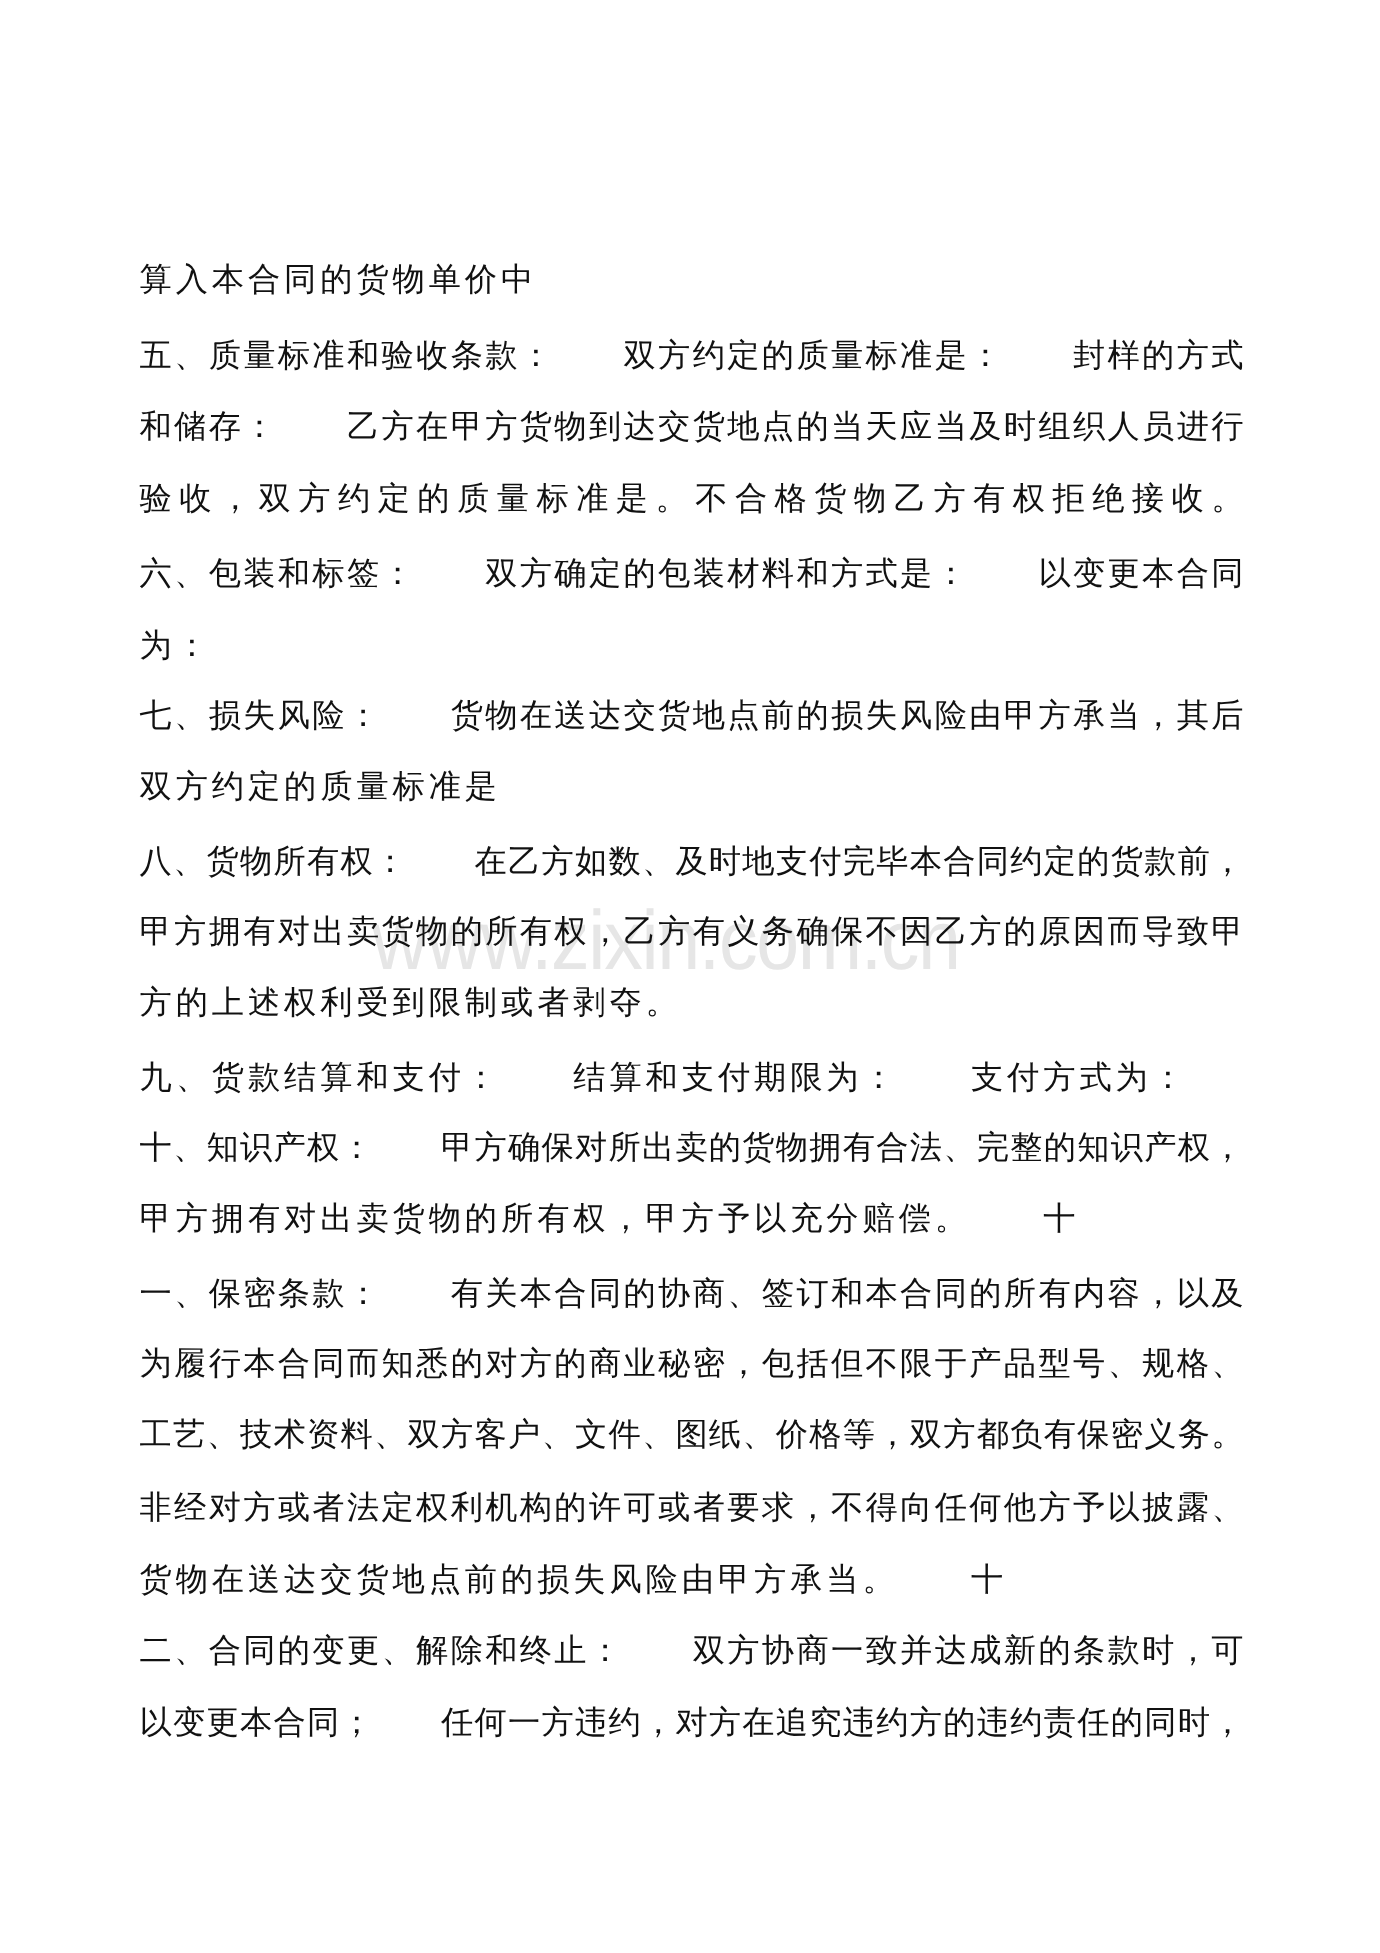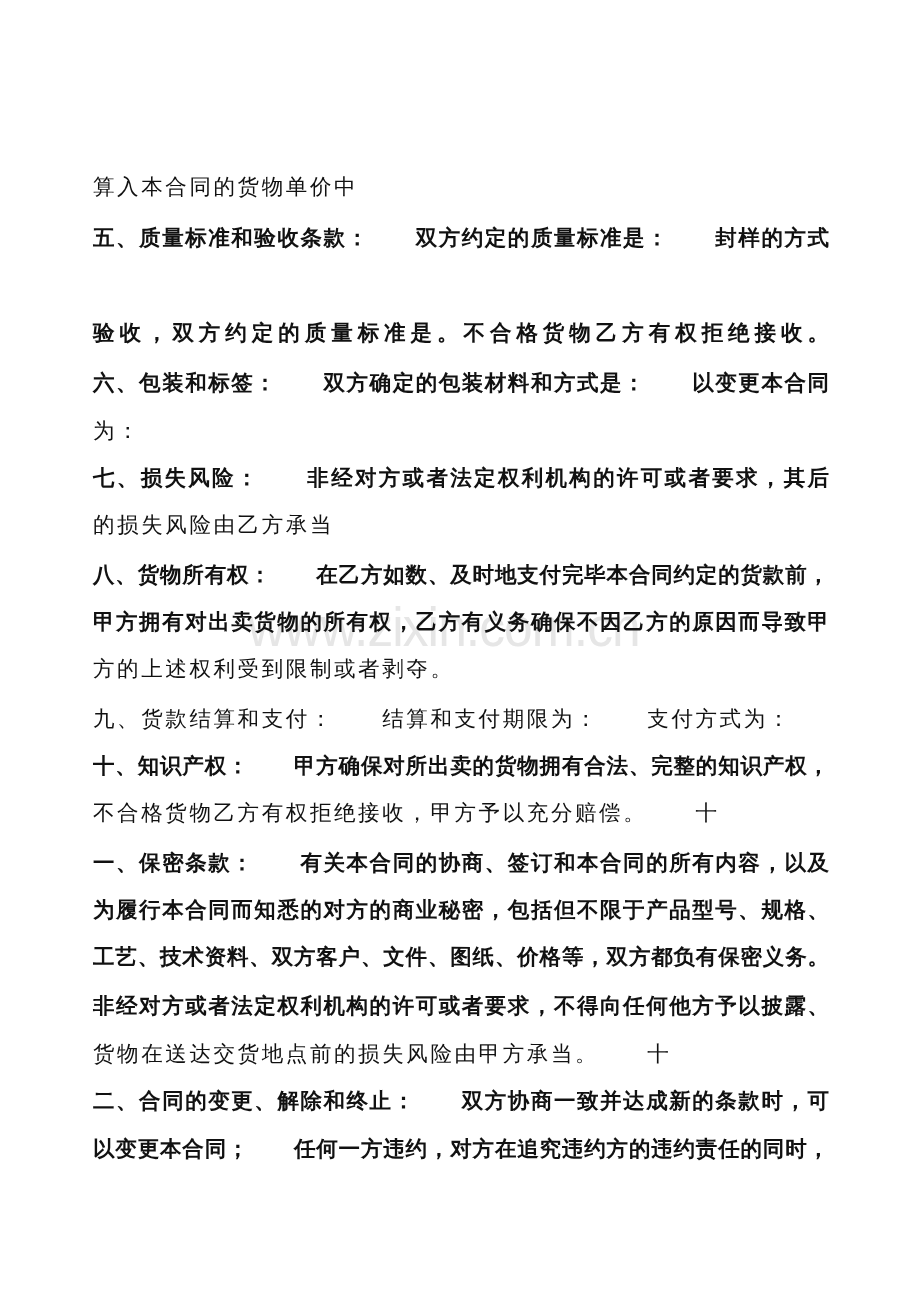--- a/index.html
+++ b/index.html
@@ -31,21 +31,20 @@
       font-size: 21.5px;
       line-height: 30px;
       white-space: pre;
       letter-spacing: 2.6px;
       color: #111111;
     }
     .line.justify {
       text-align: justify;
       text-align-last: justify;
       letter-spacing: 0;
-      font-weight: bold;
     }
     .watermark {
       position: absolute;
       left: 248px;
       top: 597px;
       font-family: "Liberation Sans", "DejaVu Sans", sans-serif;
       font-size: 56px;
       line-height: 60px;
       color: #e6e6e6;
       letter-spacing: -1px;
@@ -64,31 +63,32 @@
     }
   </style>
 </head>
 <body>
 
 <div class="page">
   <div class="watermark">www.zixin.com.cn</div>
   <div class="content">
     <div class="line" style="top:172px">算入本合同的货物单价中</div>
     <div class="line justify" style="top:223px">五、质量标准和验收条款：　　双方约定的质量标准是：　　封样的方式</div>
+    <div class="line justify" style="top:270px">和储存：　　乙方在甲方货物到达交货地点的当天应当及时组织人员进行</div>
     <div class="line justify" style="top:318px">验收，双方约定的质量标准是。不合格货物乙方有权拒绝接收。</div>
     <div class="line justify" style="top:368px">六、包装和标签：　　双方确定的包装材料和方式是：　　以变更本合同</div>
     <div class="line" style="top:416px">为：</div>
-    <div class="line justify" style="top:463px">七、损失风险：　　非经对方或者法定权利机构的许可或者要求，其后</div>
-    <div class="line" style="top:510px">的损失风险由乙方承当</div>
+    <div class="line justify" style="top:463px">七、损失风险：　　货物在送达交货地点前的损失风险由甲方承当，其后</div>
+    <div class="line" style="top:510px">双方约定的质量标准是</div>
     <div class="line justify" style="top:560px">八、货物所有权：　　在乙方如数、及时地支付完毕本合同约定的货款前，</div>
     <div class="line" style="top:654px">方的上述权利受到限制或者剥夺。</div>
     <div class="line justify" style="top:607px">甲方拥有对出卖货物的所有权，乙方有义务确保不因乙方的原因而导致甲</div>
     <div class="line justify" style="top:751px">十、知识产权：　　甲方确保对所出卖的货物拥有合法、完整的知识产权，</div>
     <div class="line" style="top:704px">九、货款结算和支付：　　结算和支付期限为：　　支付方式为：</div>
-    <div class="line" style="top:798px">不合格货物乙方有权拒绝接收，甲方予以充分赔偿。　　十</div>
+    <div class="line" style="top:798px">甲方拥有对出卖货物的所有权，甲方予以充分赔偿。　　十</div>
     <div class="line justify" style="top:848px">一、保密条款：　　有关本合同的协商、签订和本合同的所有内容，以及</div>
     <div class="line justify" style="top:895px">为履行本合同而知悉的对方的商业秘密，包括但不限于产品型号、规格、</div>
     <div class="line justify" style="top:942px">工艺、技术资料、双方客户、文件、图纸、价格等，双方都负有保密义务。</div>
     <div class="line justify" style="top:991px">非经对方或者法定权利机构的许可或者要求，不得向任何他方予以披露、</div>
     <div class="line" style="top:1039px">货物在送达交货地点前的损失风险由甲方承当。　　十</div>
     <div class="line justify" style="top:1134px">以变更本合同；　　任何一方违约，对方在追究违约方的违约责任的同时，</div>
     <div class="line justify" style="top:1086px">二、合同的变更、解除和终止：　　双方协商一致并达成新的条款时，可</div>
   </div>
 </div>
 

